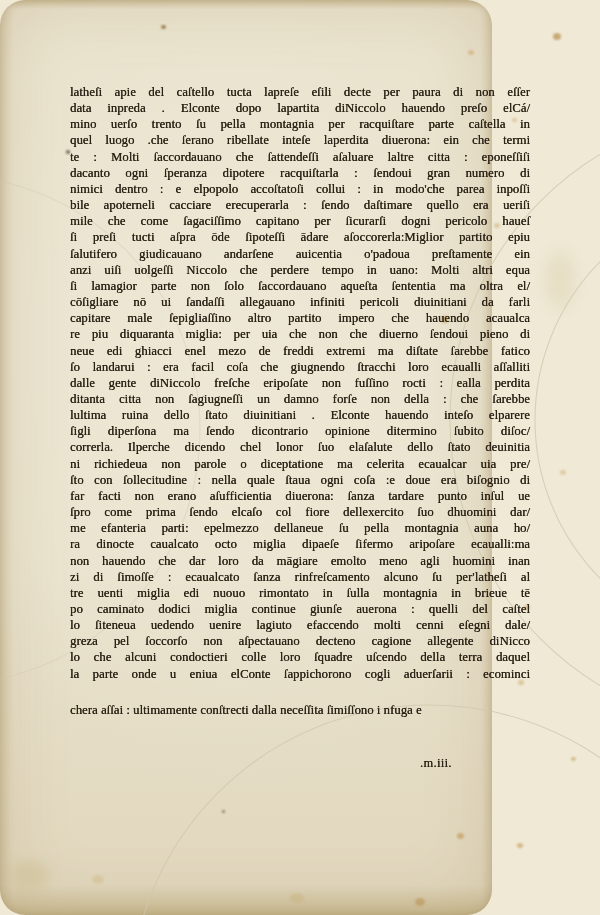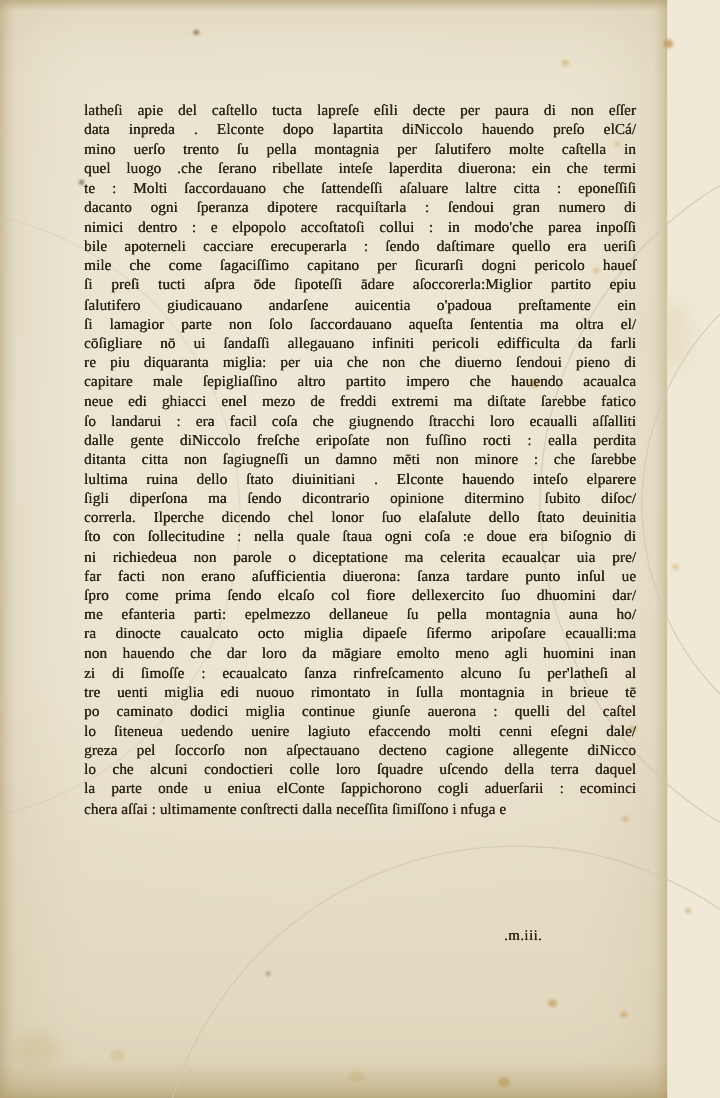--- a/index.html
+++ b/index.html
@@ -6,34 +6,35 @@
     margin: 0;
     padding: 0;
     width: 600px;
     height: 915px;
     overflow: hidden;
     background: #efe9d6;
   }
 
   .paper {
     position: relative;
-    width: 556px;
+    width: 492px;
     height: 915px;
     background:
       radial-gradient(120% 80% at 48% 38%, rgba(255,255,255,0.20), rgba(255,255,255,0) 62%),
       linear-gradient(180deg, rgba(205,190,150,0.85) 0px, rgba(205,190,150,0) 9px),
       linear-gradient(0deg,   rgba(195,178,132,0.75) 0px, rgba(195,178,132,0) 30px),
       linear-gradient(90deg,  rgba(190,170,125,0.35) 0px, rgba(190,170,125,0) 14px),
       linear-gradient(270deg, rgba(190,170,125,0.30) 0px, rgba(190,170,125,0) 12px),
       linear-gradient(180deg, rgba(0,0,0,0) 62%, rgba(168,142,92,0.14) 100%),
       var(--paper, #e9e2cc);
     box-shadow:
       inset 0 0 70px rgba(150,120,70,0.20),
       inset 0 0 9px  rgba(120, 95,55,0.22);
     font-family: "Liberation Serif", "DejaVu Serif", serif;
+    border-radius: 25px;
   }
 
   
   .impressions {
     position: absolute;
     inset: 0;
     z-index: 1;
     pointer-events: none;
   }
 
@@ -54,26 +55,27 @@
     line-height: 16.17px;
     text-align: justify;
     text-align-last: justify;
     text-justify: inter-word;
     white-space: normal;
     overflow: visible;
   }
 
   .line.last {
     text-align-last: left;
+    margin-top: 20px;
   }
 
   .signature {
     position: absolute;
     left: 420px;
-    top: 772px;
+    top: 756px;
     z-index: 2;
     color: var(--ink, #2d2418);
     font-size: 12.3px;
     letter-spacing: 0.4px;
     text-shadow: 0.25px 0 0 currentColor;
   }
 
   
   .spot {
     position: absolute;
@@ -115,42 +117,43 @@
     <div class="spot" style="left:415px; top:898px; width:10px; height:8px; background:#b99355; opacity:.6;"></div>
     <div class="spot" style="left:290px; top:893px; width:14px; height:10px; background:#cbb581; opacity:.5;"></div>
     <div class="spot" style="left:92px; top:875px; width:12px; height:9px; background:#cdb984; opacity:.45;"></div>
     <div class="spot" style="left:10px; top:860px; width:40px; height:30px; background:#c7b583; opacity:.35; filter:blur(6px);"></div>
     <div class="spot" style="left:545px; top:250px; width:30px; height:60px; background:#d6c9a4; opacity:.35; filter:blur(8px);"></div>
   </div>
 
   <div class="text-block">
       <div class="line">latheſi apie del caſtello tucta lapreſe eſili decte per paura di non eſſer</div>
       <div class="line">data inpreda . Elconte dopo lapartita diNiccolo hauendo preſo elCá/</div>
-      <div class="line">mino uerſo trento ſu pella montagnia per ſalutifero molte caſtella in</div>
+      <div class="line">mino uerſo trento ſu pella montagnia per racquiſtare parte caſtella in</div>
       <div class="line">quel luogo .che ſerano ribellate inteſe laperdita diuerona: ein che termi</div>
       <div class="line">te : Molti ſaccordauano che ſattendeſſi aſaluare laltre citta : eponeſſiſi</div>
       <div class="line">dacanto ogni ſperanza dipotere racquiſtarla : ſendoui gran numero di</div>
       <div class="line">nimici dentro : e elpopolo accoſtatoſi collui : in modo'che parea inpoſſi</div>
       <div class="line">bile apoterneli cacciare erecuperarla : ſendo daſtimare quello era ueriſi</div>
       <div class="line">mile che come ſagaciſſimo capitano per ſicurarſi dogni pericolo haueſ</div>
       <div class="line">ſi preſi tucti aſpra ōde ſipoteſſi ādare aſoccorerla:Miglior partito epiu</div>
       <div class="line">ſalutifero giudicauano andarſene auicentia o'padoua preſtamente ein</div>
+      <div class="line">anzi uiſi uolgeſſi Niccolo che perdere tempo in uano: Molti altri equa</div>
       <div class="line">ſi lamagior parte non ſolo ſaccordauano aqueſta ſententia ma oltra el/</div>
-      <div class="line">cōſigliare nō ui ſandaſſi allegauano infiniti pericoli edifficulta da farli</div>
+      <div class="line">cōſigliare nō ui ſandaſſi allegauano infiniti pericoli diuinitiani da farli</div>
+      <div class="line">capitare male ſepigliaſſino altro partito impero che hauendo acaualca</div>
       <div class="line">re piu diquaranta miglia: per uia che non che diuerno ſendoui pieno di</div>
-      <div class="line">capitare male ſepigliaſſino altro partito impero che hauendo acaualca</div>
       <div class="line">neue edi ghiacci enel mezo de freddi extremi ma diſtate ſarebbe fatico</div>
       <div class="line">ſo landarui : era facil coſa che giugnendo ſtracchi loro ecaualli aſſalliti</div>
       <div class="line">dalle gente diNiccolo freſche eripoſate non fuſſino rocti : ealla perdita</div>
-      <div class="line">ditanta citta non ſagiugneſſi un damno mēti non minore : che ſarebbe</div>
+      <div class="line">ditanta citta non ſagiugneſſi un damno forſe non della : che ſarebbe</div>
       <div class="line">lultima ruina dello ſtato diuinitiani . Elconte hauendo inteſo elparere</div>
       <div class="line">ſigli diperſona ma ſendo dicontrario opinione ditermino ſubito diſoc/</div>
       <div class="line">correrla. Ilperche dicendo chel lonor ſuo elaſalute dello ſtato deuinitia</div>
+      <div class="line">ni richiedeua non parole o diceptatione ma celerita ecaualcar uia pre/</div>
       <div class="line">ſto con ſollecitudine : nella quale ſtaua ogni coſa :e doue era biſognio di</div>
-      <div class="line">ni richiedeua non parole o diceptatione ma celerita ecaualcar uia pre/</div>
       <div class="line">far facti non erano aſufficientia diuerona: ſanza tardare punto inſul ue</div>
       <div class="line">ſpro come prima ſendo elcaſo col fiore dellexercito ſuo dhuomini dar/</div>
       <div class="line">me efanteria parti: epelmezzo dellaneue ſu pella montagnia auna ho/</div>
       <div class="line">ra dinocte caualcato octo miglia dipaeſe ſifermo aripoſare ecaualli:ma</div>
       <div class="line">non hauendo che dar loro da māgiare emolto meno agli huomini inan</div>
       <div class="line">zi di ſimoſſe : ecaualcato ſanza rinfreſcamento alcuno ſu per'latheſi al</div>
       <div class="line">tre uenti miglia edi nuouo rimontato in ſulla montagnia in brieue tē</div>
       <div class="line">po caminato dodici miglia continue giunſe auerona : quelli del caſtel</div>
       <div class="line">lo ſiteneua uedendo uenire lagiuto efaccendo molti cenni eſegni dale/</div>
       <div class="line">greza pel ſoccorſo non aſpectauano decteno cagione allegente diNicco</div>

